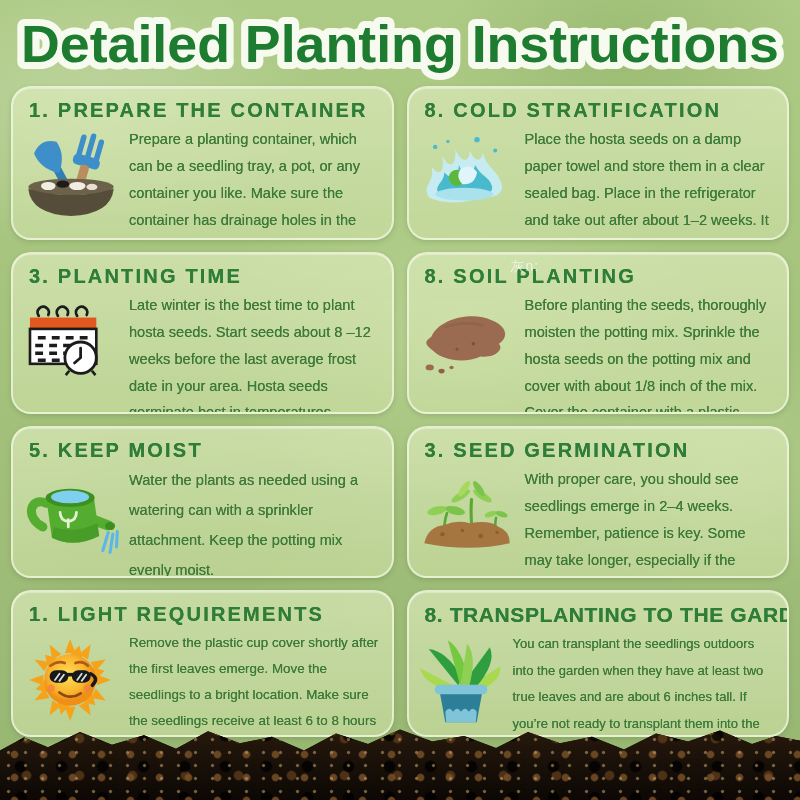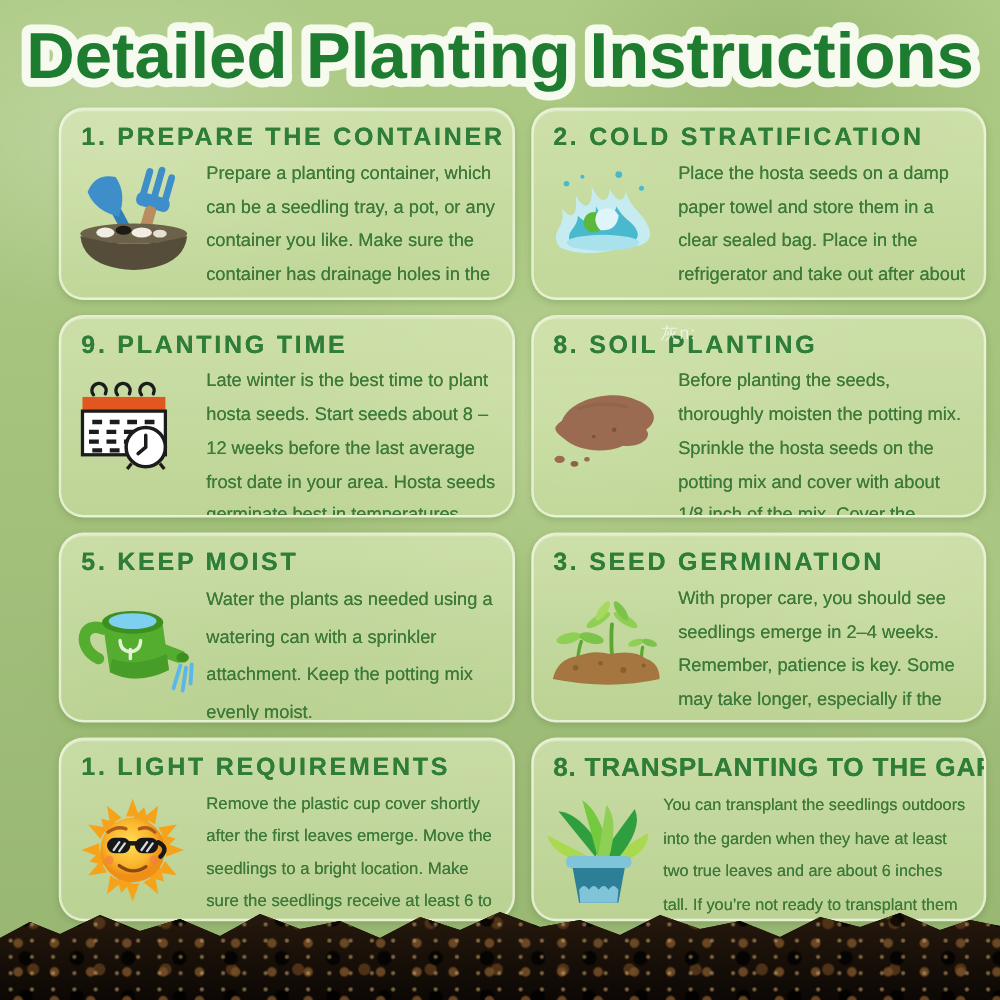--- a/index.html
+++ b/index.html
@@ -27,21 +27,20 @@
     letter-spacing:0px;
   }
   
   .grid{
     position:relative;z-index:1;
     display:grid;
     grid-template-columns:1fr 1fr;
     grid-template-rows:154px 162px 152px 147px;
     column-gap:13px;row-gap:12px;
     padding:0 11px;
-    margin-left:36px;
   }
   .card{
     position:relative;
     border-radius:20px;
     border:2px solid rgba(250,253,240,.62);
     background:linear-gradient(180deg, rgba(221,235,188,.68), rgba(204,223,164,.66));
     box-shadow:0 2px 5px rgba(70,100,45,.22), inset 0 1px 0 rgba(255,255,255,.35);
     overflow:hidden;
   }
   .card h2{
@@ -122,41 +121,41 @@
             <ellipse cx="62" cy="61" rx="9" ry="4.5" fill="#f2ede2"></ellipse>
             <ellipse cx="78" cy="62" rx="6" ry="3.5" fill="#e7e1d4"></ellipse>
             <path d="M8 64 q3 28 47 30 q44 -2 47 -30 q-23 7 -47 7 q-24 0 -47 -7 Z" fill="#554d39"></path>
           </svg>
         </span>
         <p class="body">Prepare a planting container, which can be a seedling tray, a pot, or any container you like. Make sure the container has drainage holes in the bottom.</p>
       </div>
     </section>
 
     <section class="card c2">
-      <h2>2. COLD STRATIFICATION</h2>
+      <h2>8. COLD STRATIFICATION</h2>
       <div class="row">
         <span class="iconbox">
           <svg width="100" height="96" viewBox="0 0 110 100">
             <path d="M14 74 C4 60 20 58 16 40 C26 52 30 44 28 28 C36 44 44 38 42 20 C50 38 58 34 58 22 C64 36 72 34 72 24 C76 40 88 44 92 56 C98 68 86 76 72 72 C58 80 30 82 14 74 Z" fill="#c6ecf1"></path>
             <path d="M24 70 C18 60 30 58 30 46 C38 56 46 50 46 38 C52 52 62 48 64 38 C70 50 80 52 82 60 C86 68 74 74 62 70 C48 76 32 76 24 70 Z" fill="#49b9cd"></path>
             <ellipse cx="52" cy="70" rx="32" ry="7" fill="#a9e2ec"></ellipse>
             <circle cx="44" cy="52" r="9" fill="#5cb83a"></circle>
             <path d="M48 42 q12 -6 18 4 q-2 14 -16 13 q-8 -8 -2 -17 Z" fill="#dff5f9"></path>
             <circle cx="20" cy="18" r="2.4" fill="#49b9cd"></circle>
             <circle cx="66" cy="10" r="3" fill="#49b9cd"></circle>
             <circle cx="86" cy="22" r="2.2" fill="#49b9cd"></circle>
             <circle cx="34" cy="12" r="1.8" fill="#49b9cd"></circle>
           </svg>
         </span>
         <p class="body">Place the hosta seeds on a damp paper towel and store them in a clear sealed bag. Place in the refrigerator and take out after about 1–2 weeks. It will help the seeds germinate.</p>
       </div>
     </section>
 
     <section class="card c3">
-      <h2>9. PLANTING TIME</h2>
+      <h2>3. PLANTING TIME</h2>
       <div class="row">
         <span class="iconbox">
           <svg width="96" height="96" viewBox="0 0 110 100">
             <g stroke="#1c1c1c" stroke-width="3.2" fill="none" stroke-linecap="round">
               <path d="M18 20 a6.5 6.5 0 1 1 11 -1"></path>
               <path d="M40 20 a6.5 6.5 0 1 1 11 -1"></path>
               <path d="M62 20 a6.5 6.5 0 1 1 11 -1"></path>
             </g>
             <rect x="8" y="22" width="76" height="13" fill="#e2571f"></rect>
             <rect x="8" y="35" width="76" height="40" fill="#ffffff" stroke="#1c1c1c" stroke-width="3"></rect>

